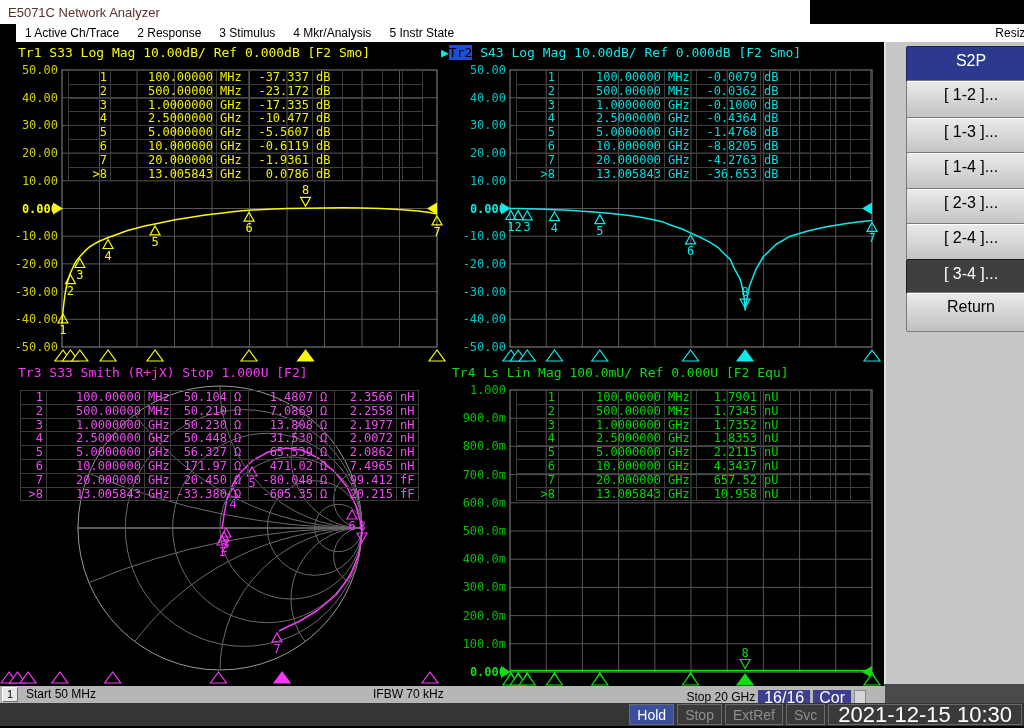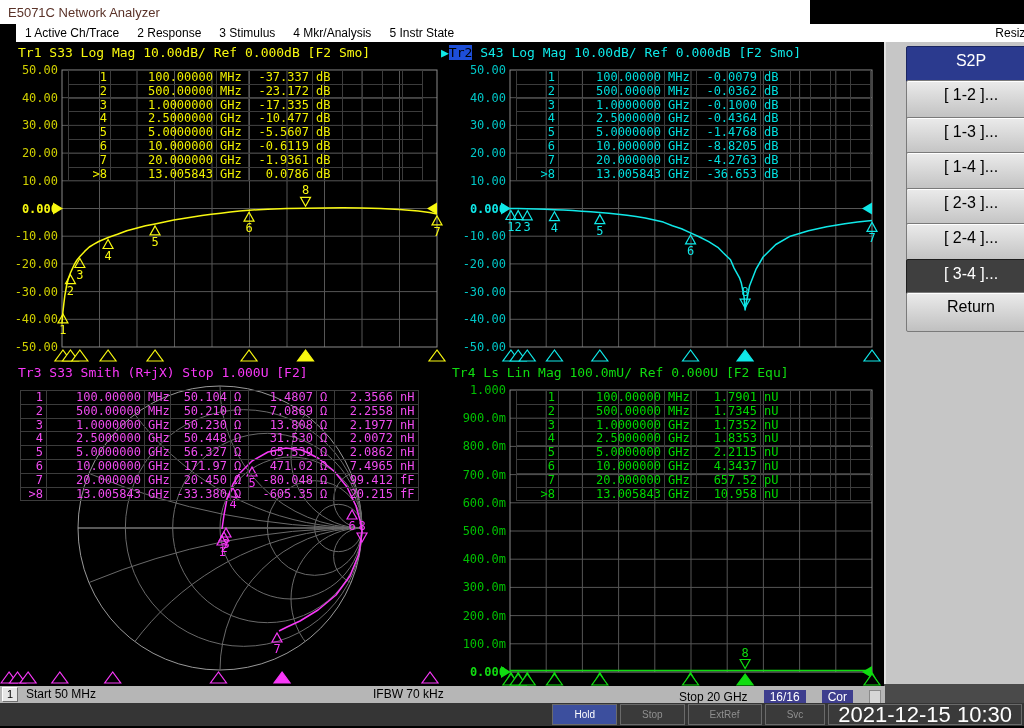--- a/index.html
+++ b/index.html
@@ -29,29 +29,29 @@
            box-sizing:border-box;box-shadow:inset 0 1px 0 #ffffff;}
   .softkey.title{background:#2b3a8e;color:#fff;box-shadow:none;border-color:#1a2560;}
   .softkey.selected{background:#3f3f3f;color:#fff;box-shadow:none;border-color:#1d1d1d;}
   .statusbar{position:absolute;left:0;top:686px;width:885px;height:17px;background:#b6b6b6;
              font-family:"Liberation Sans",sans-serif;font-size:12px;line-height:17px;color:#000;}
   .chanbox{position:absolute;left:2px;top:1px;width:16px;height:15px;background:#e6e6e6;
            border-top:1px solid #fff;border-left:1px solid #fff;border-right:1px solid #707070;
            border-bottom:1px solid #707070;box-sizing:border-box;text-align:center;font-size:11px;line-height:13px;}
   .sb-start{position:absolute;left:26px;top:0;text-align:center;}
   .sb-ifbw{position:absolute;left:373px;top:0;}
-  .sb-right{position:absolute;right:4px;top:0;height:22px;display:flex;align-items:center;gap:16px;}
-  .sb-badge{background:#3e3e8e;color:#fff;font-size:12px;padding:0 6px;height:15px;line-height:15px;}
+  .sb-right{position:absolute;right:19px;top:0;height:22px;display:flex;align-items:center;gap:3px;}
+  .sb-badge{background:#3e3e8e;color:#fff;font-size:16px;padding:0 6px;height:15px;line-height:15px;}
   .sb-sq{width:12px;height:15px;background:#d6d6d6;border:1px solid #8a8a8a;box-sizing:border-box;}
   .corner{position:absolute;left:884px;top:684px;width:140px;height:19px;background:#4a4a4a;}
   .bottombar{position:absolute;left:0;top:703px;width:1024px;height:25px;background:#353535;
              border-bottom:2px solid #000;box-sizing:border-box;display:flex;justify-content:flex-end;
              align-items:center;gap:3px;padding-right:2px;font-family:"Liberation Sans",sans-serif;}
-  .bb-box{height:21px;line-height:20px;padding:0 21px;border:1px solid #6a6a6a;background:#3a3a3a;
-          color:#8f8f8f;font-size:10px;box-sizing:border-box;}
+  .bb-box{height:21px;line-height:20px;padding:0 7px;border:1px solid #6a6a6a;background:#3a3a3a;
+          color:#8f8f8f;font-size:14px;box-sizing:border-box;}
   .bb-box.hold{background:#3c4f9e;color:#ffffff;}
   .bb-box.date{color:#ffffff;font-size:22px;padding:0 9px;}
 </style>
 </head>
 <body>
 
 <div class="screen">
   <div class="titlebar">E5071C Network Analyzer</div>
 
   <div class="menubar">

